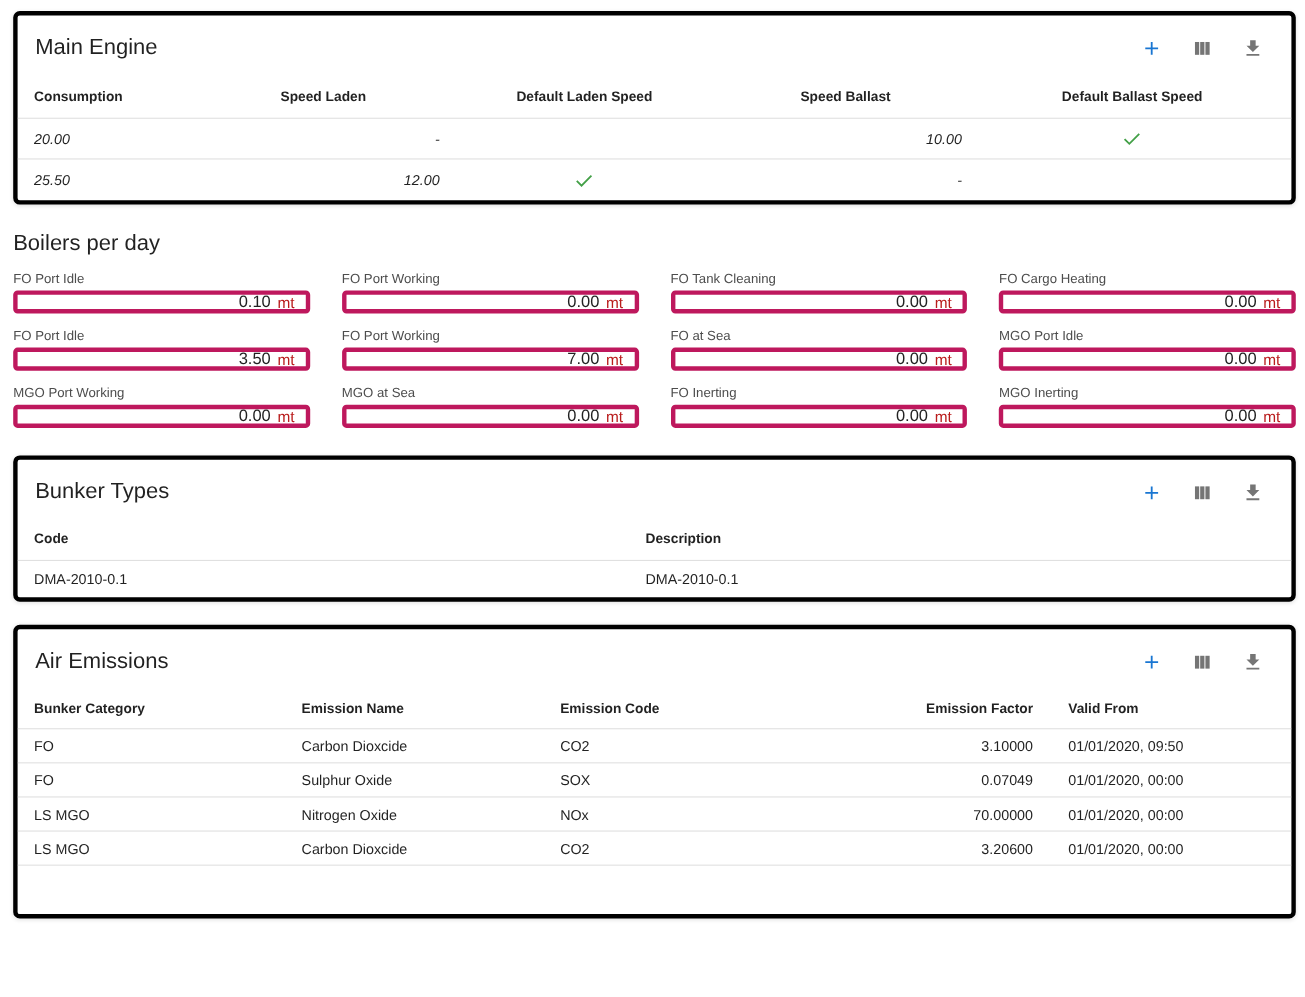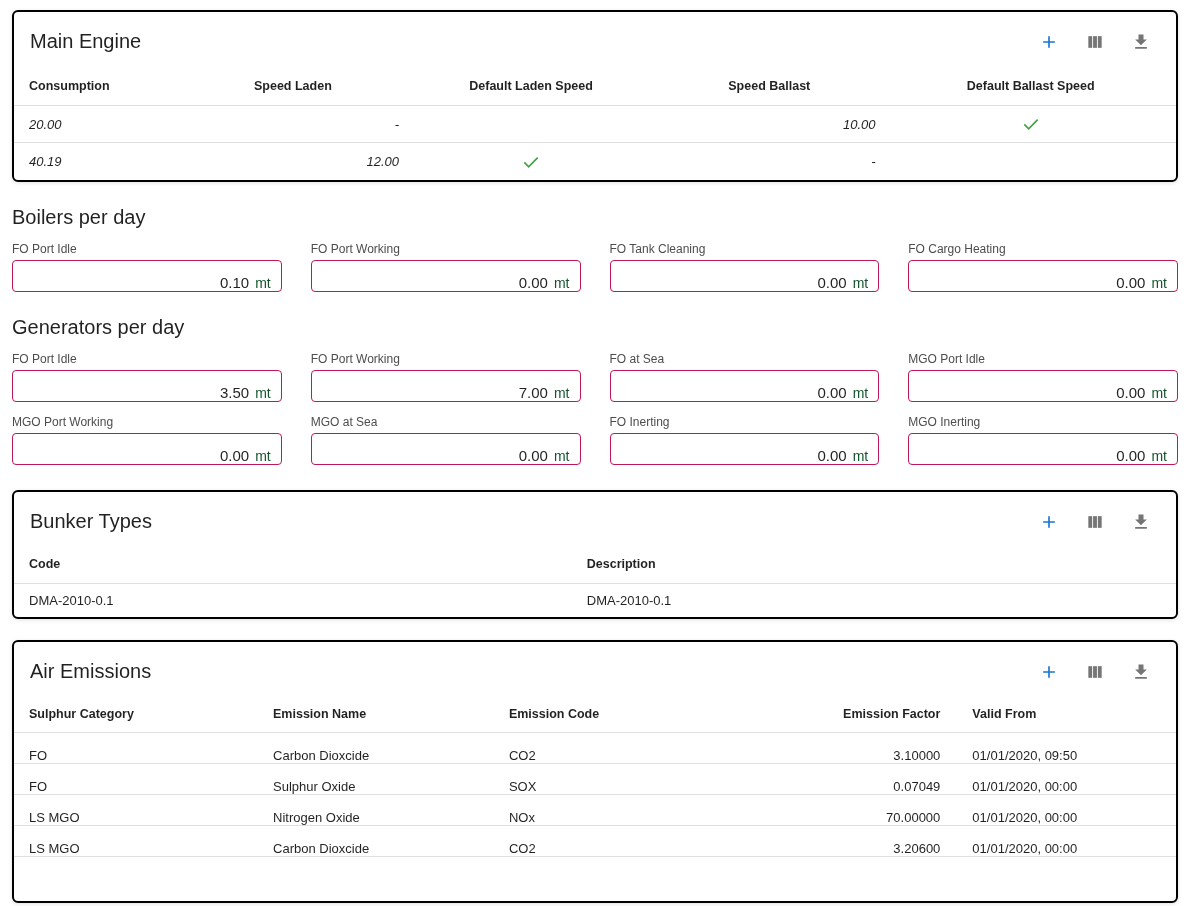--- a/index.html
+++ b/index.html
@@ -8,21 +8,21 @@
     width: 1186px; height: 906px; overflow: hidden;
     font-family: "Liberation Sans", sans-serif;
     color: rgba(0,0,0,0.87);
     font-size: 13px;
   }
   .page { padding: 10px 8px 0 12px; }
 
   
   .card {
     background: #fff;
-    border: 2px solid #000000;
+    border: 4px solid #000000;
     border-radius: 6px;
     box-shadow: 0 1px 4px rgba(0,0,0,0.12);
     overflow: hidden;
   }
   .card-header {
     display: flex; justify-content: space-between; align-items: center;
     padding: 18px 24px 10px 16px;
   }
   .card-title { font-size: 20px; font-weight: 400; color: rgba(0,0,0,0.87); }
   .toolbar { display: flex; align-items: center; gap: 24px; }
@@ -36,21 +36,21 @@
   .grid-head {
     display: flex; align-items: center;
     font-weight: 700; font-size: 12.5px;
     padding: 16px 0 12px;
     border-bottom: 1px solid #e0e0e0;
   }
   .grid-row { display: flex; align-items: center; font-size: 13px; }
   .me .grid-row { height: 37px; font-style: italic; }
   .me .grid-row:not(:last-child) { border-bottom: 1px solid #e0e0e0; }
   .bt .grid-row { height: 33px; }
-  .ae .grid-row { height: 31px; border-bottom: 1px solid #e0e0e0; align-items: flex-end; }
+  .ae .grid-row { height: 31px; border-bottom: 1px solid #e0e0e0; }
   .h-center { text-align: center; }
   .cell-right { text-align: right; padding-right: 10px; }
   .cell-center { text-align: center; }
 
   
   .me-c1 { width: 14%; padding-left: 15px; }
   .me-c2 { width: 20%; }
   .me-c3 { width: 21%; }
   .me-c4 { width: 20%; }
   .me-c5 { width: 25%; }
@@ -74,30 +74,30 @@
 
   
   .section-title { font-size: 20px; font-weight: 400; margin-top: 24px; color: rgba(0,0,0,0.87); }
   .field-grid {
     display: grid; grid-template-columns: repeat(4, 1fr);
     column-gap: 29px; margin-right: 0;
   }
   .field { margin-top: 13px; }
   .field-label { font-size: 12px; color: #4d4d4d; margin-bottom: 4px; }
   .input-box {
-    display: flex; align-items: flex-end;
-    height: 32px; border: 1px solid #be185d; border-radius: 4px;
+    display: flex; align-items: center;
+    height: 21px; border: 4px solid #be185d; border-radius: 4px;
     background: #fff; padding: 0 10px;
   }
   .input-box input {
     flex: 1; min-width: 0; border: none; outline: none; background: transparent;
     text-align: right; font-size: 15px; color: rgba(0,0,0,0.87);
     font-family: "Liberation Sans", sans-serif;
   }
-  .unit { margin-left: 6px; font-size: 14px; color: #14532d; }
+  .unit { margin-left: 6px; font-size: 14px; color: #b91c1c; }
   .gap-25 { height: 25px; }
   .gap-21 { height: 21px; }
 </style>
 </head>
 <body>
 
 <div class="page">
 
   <div class="card me">
     <div class="card-header">
@@ -146,21 +146,21 @@
       <span class="me-c4 cell-right">10.00</span>
       <span class="me-c5 cell-center">
         <span class="check-wrap">
           <svg viewBox="0 0 24 24">
               <path fill="none" stroke="#43a047" stroke-width="2" d="M4 12.5l5.2 5.2L20 6.8"></path>
             </svg>
         </span>
       </span>
     </div>
     <div class="grid-row">
-      <span class="me-c1">40.19</span>
+      <span class="me-c1">25.50</span>
       <span class="me-c2 cell-right">12.00</span>
       <span class="me-c3 cell-center">
         <span class="check-wrap">
           <svg viewBox="0 0 24 24">
               <path fill="none" stroke="#43a047" stroke-width="2" d="M4 12.5l5.2 5.2L20 6.8"></path>
             </svg>
         </span>
       </span>
       <span class="me-c4 cell-right">-</span>
       <span class="me-c5 cell-center">
@@ -194,21 +194,20 @@
     </div>
     <div class="field">
       <div class="field-label">FO Cargo Heating</div>
       <div class="input-box">
         <input value="0.00" style="">
         <span class="unit">mt</span>
       </div>
     </div>
   </div>
 
-  <div class="section-title">Generators per day</div>
   <div class="field-grid">
     <div class="field">
       <div class="field-label">FO Port Idle</div>
       <div class="input-box">
         <input value="3.50" style="">
         <span class="unit">mt</span>
       </div>
     </div>
     <div class="field">
       <div class="field-label">FO Port Working</div>
@@ -331,21 +330,21 @@
         <button class="icon-btn">
           <span class="check-wrap">
             <svg viewBox="0 0 24 24">
                 <path fill="#757575" d="M19 9h-4V3H9v6H5l7 7 7-7zM5 18v2h14v-2H5z"></path>
               </svg>
           </span>
         </button>
       </div>
     </div>
     <div class="grid-head">
-      <span class="ae-c1">Sulphur Category</span>
+      <span class="ae-c1">Bunker Category</span>
       <span class="ae-c2">Emission Name</span>
       <span class="ae-c3">Emission Code</span>
       <span class="ae-c4">Emission Factor</span>
       <span class="ae-c5">Valid From</span>
     </div>
     <div class="grid-row">
       <span class="ae-c1">FO</span>
       <span class="ae-c2">Carbon Dioxcide</span>
       <span class="ae-c3">CO2</span>
       <span class="ae-c4">3.10000</span>

